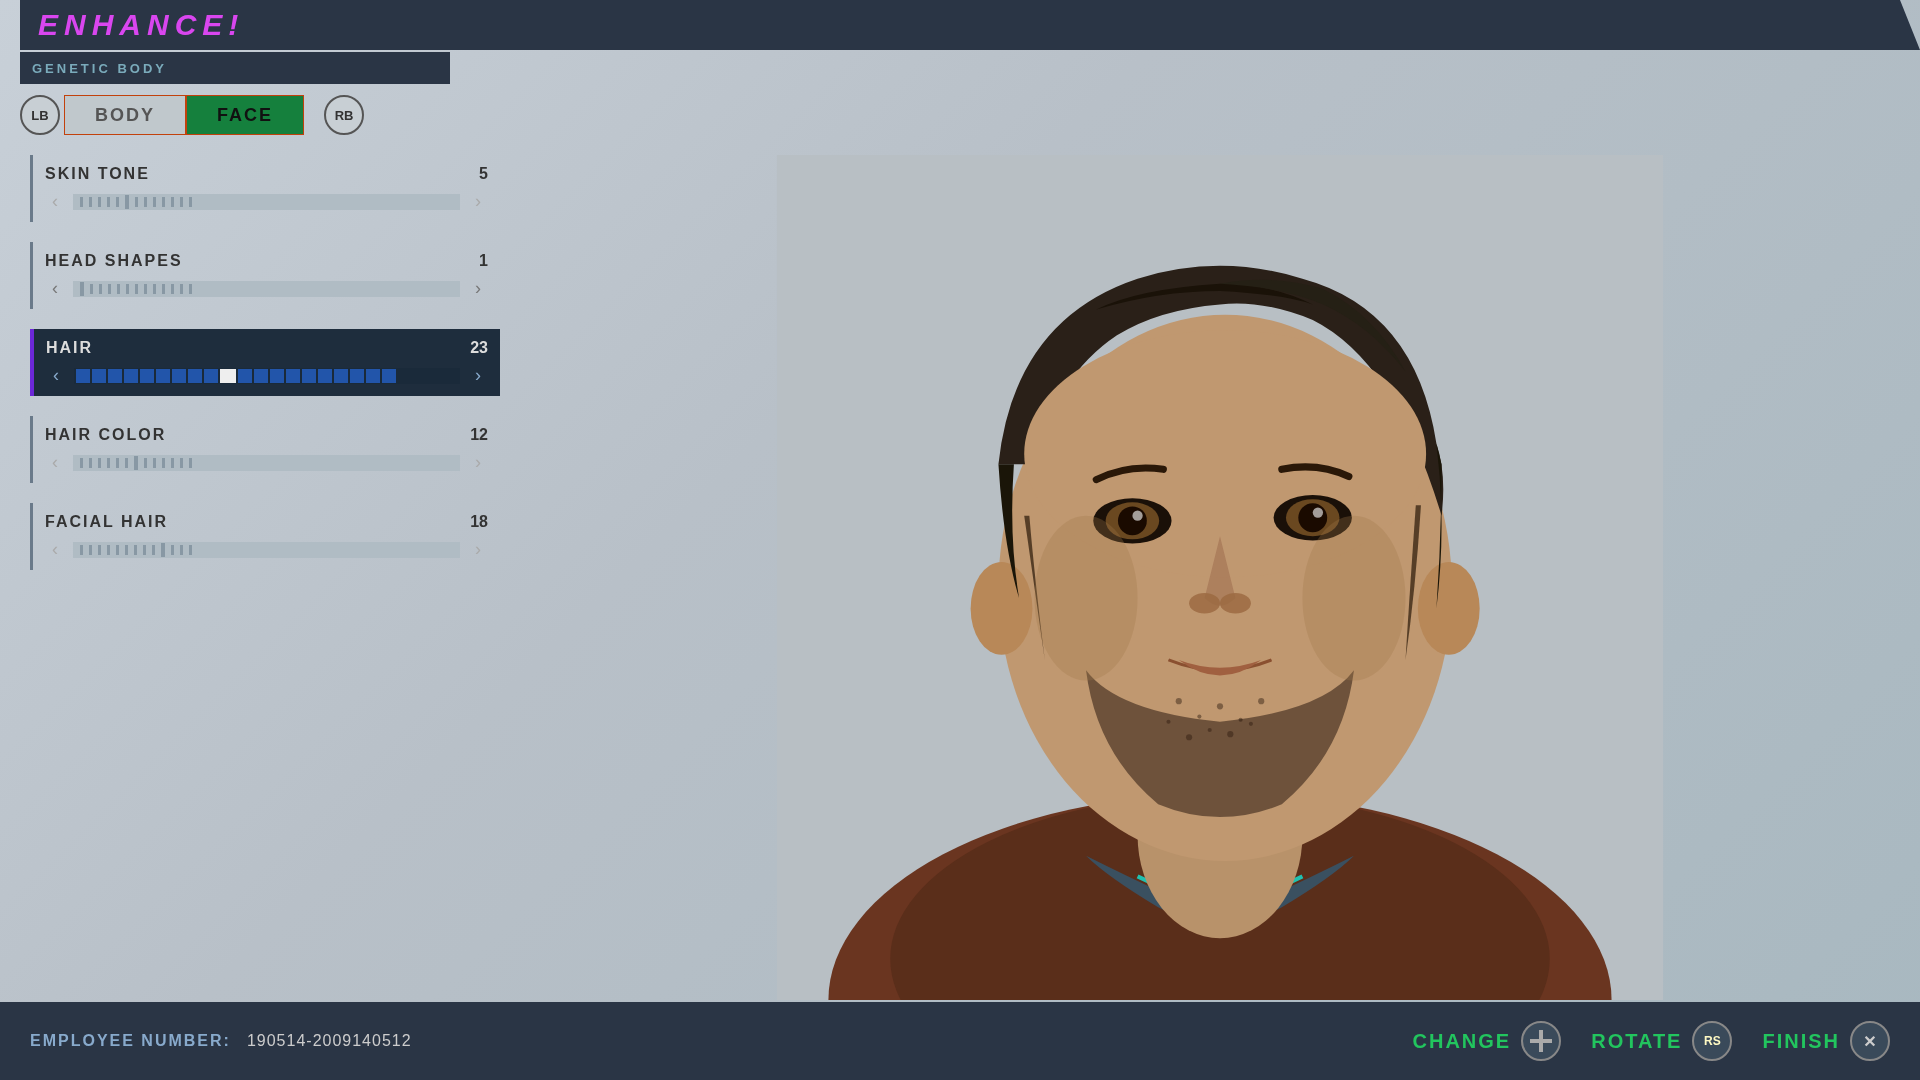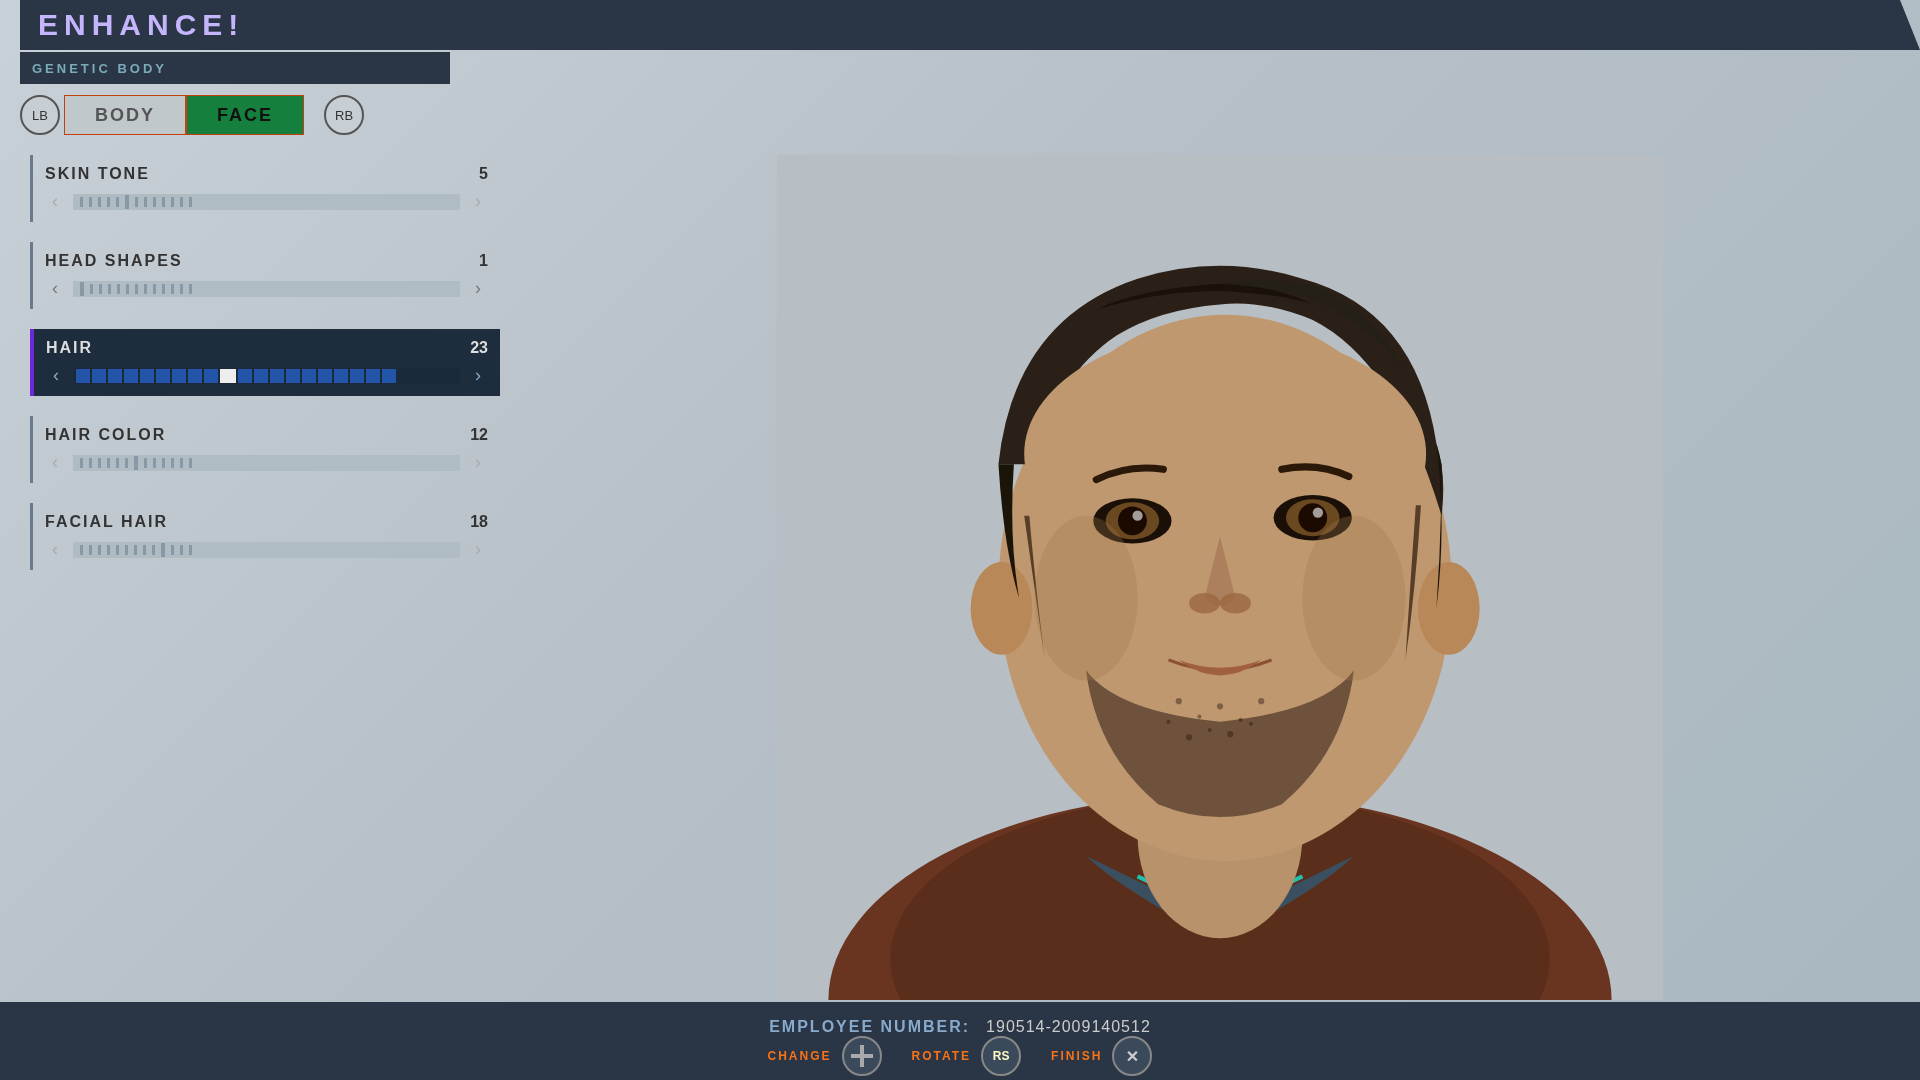--- a/index.html
+++ b/index.html
@@ -26,21 +26,21 @@
     .nav-btn-circle {
       width: 40px;
       height: 40px;
       border-radius: 50%;
       border: 2px solid #555;
       background: #c8cfd4;
       display: flex;
       align-items: center;
       justify-content: center;
       font-size: 13px;
-      font-weight: 400;
+      font-weight: 700;
       color: #333;
       cursor: pointer;
     }
 
     .nav-tab {
       height: 40px;
       padding: 0 30px;
       display: flex;
       align-items: center;
       font-size: 18px;
@@ -196,23 +196,22 @@
     
     .bottom-bar {
       position: absolute;
       bottom: 0;
       left: 0;
       right: 0;
       height: 78px;
       background: #2a3545;
       display: flex;
       align-items: center;
-      padding: 16px 30px;
+      padding: 4px 30px;
       justify-content: space-between;
-      flex-direction: column;
     }
 
     .employee-section {
       display: flex;
       align-items: center;
       gap: 16px;
     }
 
     .employee-label {
       font-size: 16px;
@@ -234,23 +233,23 @@
     }
 
     .action-btn {
       display: flex;
       align-items: center;
       gap: 10px;
       cursor: pointer;
     }
 
     .action-btn-label {
-      font-size: 12px;
+      font-size: 20px;
       font-weight: 700;
-      color: #f97316;
+      color: #22c55e;
       letter-spacing: 2px;
     }
 
     .action-btn-circle {
       width: 40px;
       height: 40px;
       border-radius: 50%;
       border: 2px solid #888;
       background: #3a4a5a;
       display: flex;
@@ -287,22 +286,23 @@
 
     .title-box-inner {
       display: flex;
       align-items: center;
       padding-left: 8px;
     }
 
     .enhance-text {
       font-size: 30px;
       font-weight: 900;
-      color: #c4b5fd;
+      color: #d946ef;
       letter-spacing: 6px;
+      font-style: italic;
       text-transform: uppercase;
     }
 
     .genetic-salon-bar {
       position: absolute;
       top: 52px;
       left: 20px;
       width: 430px;
       height: 32px;
       background: #2a3545;

